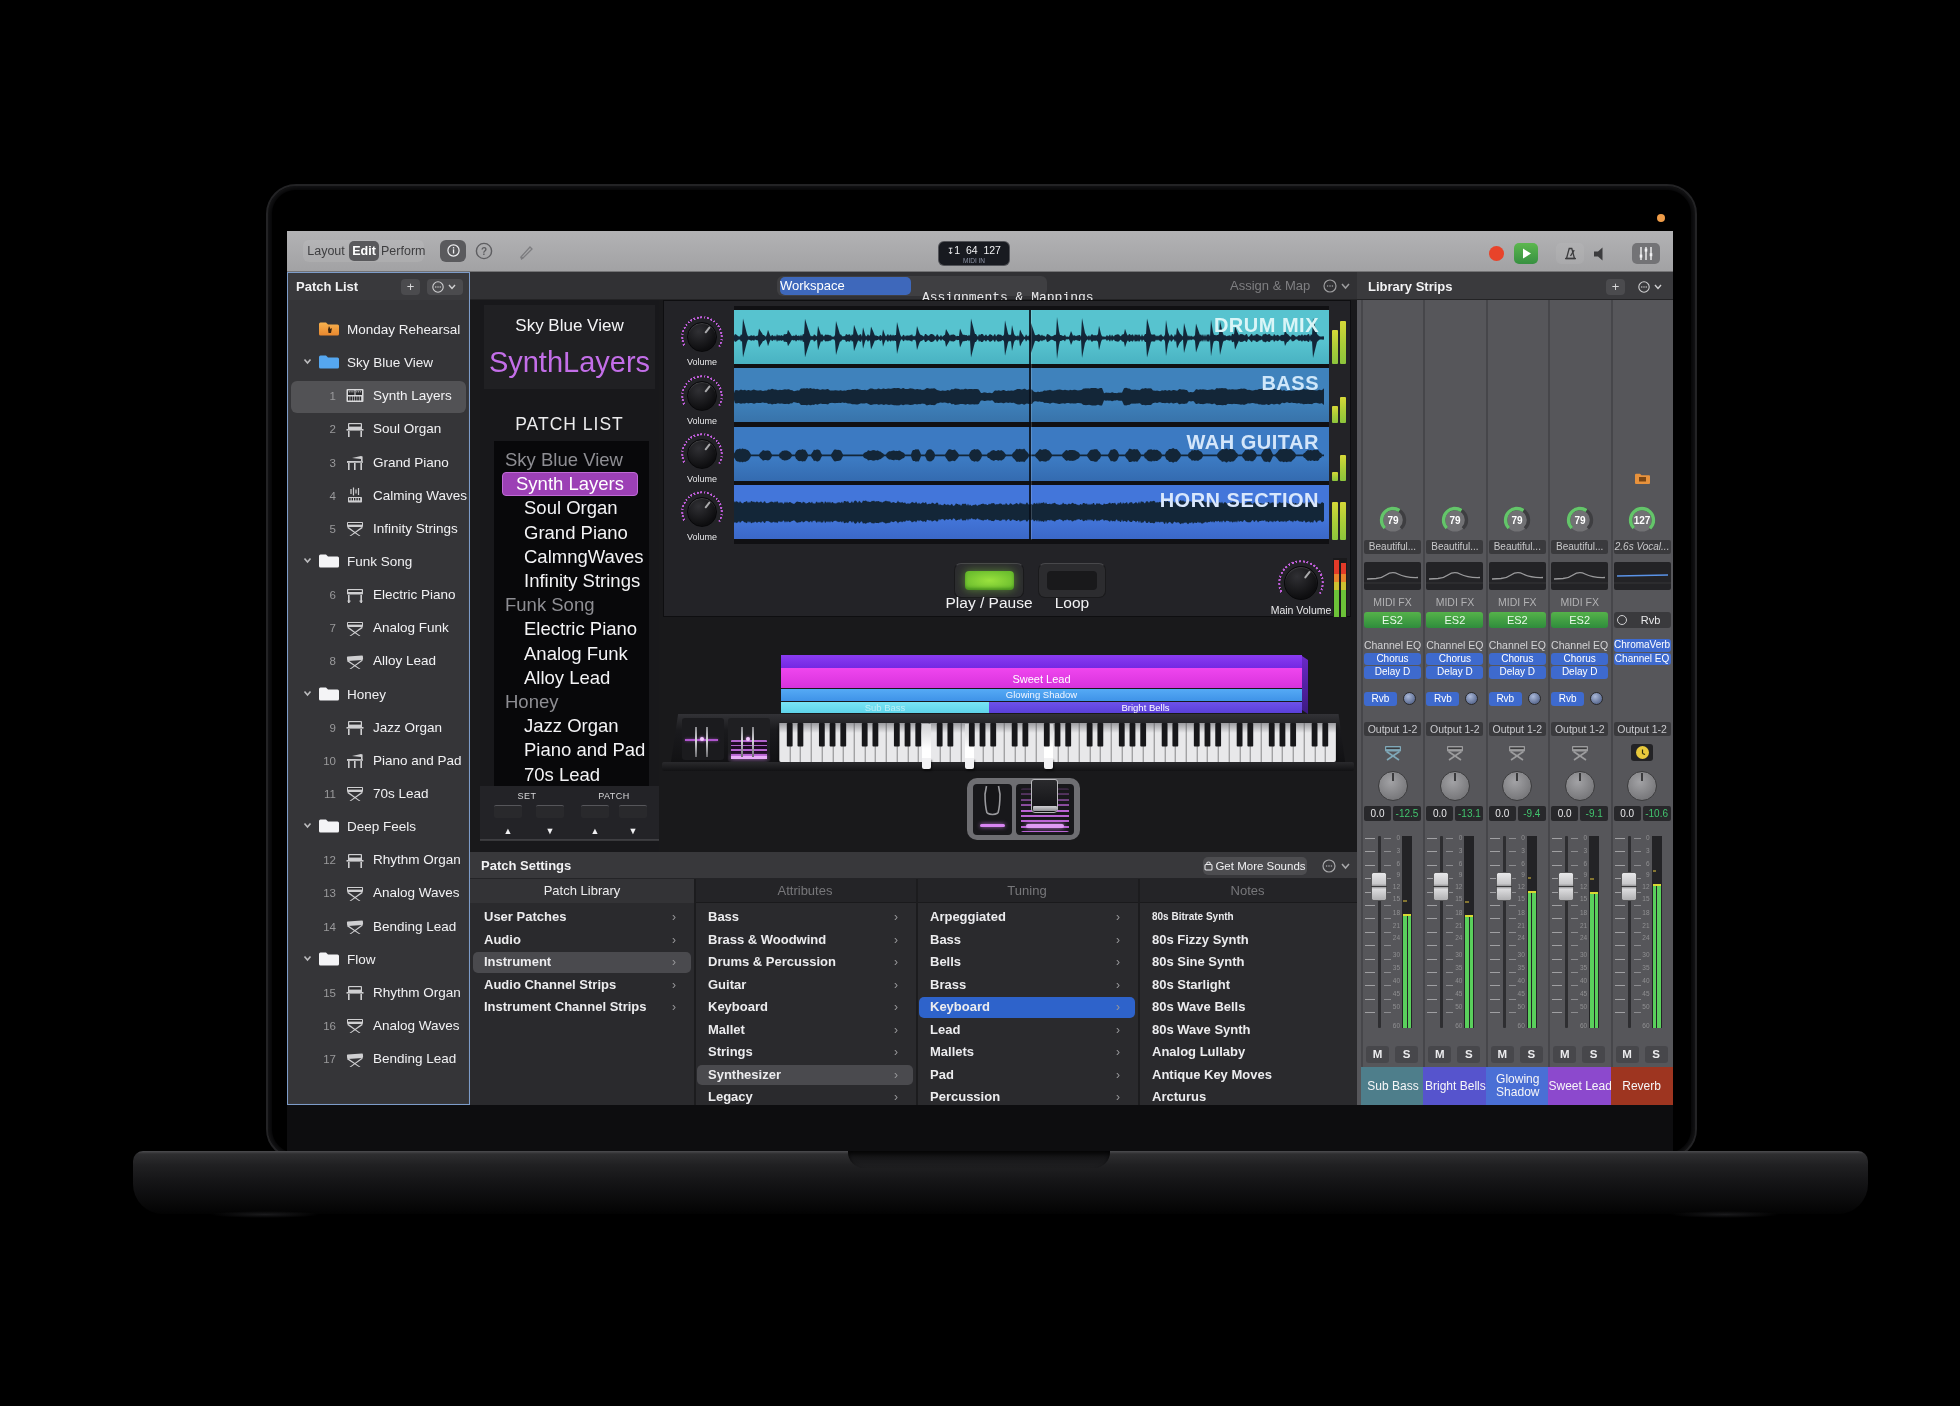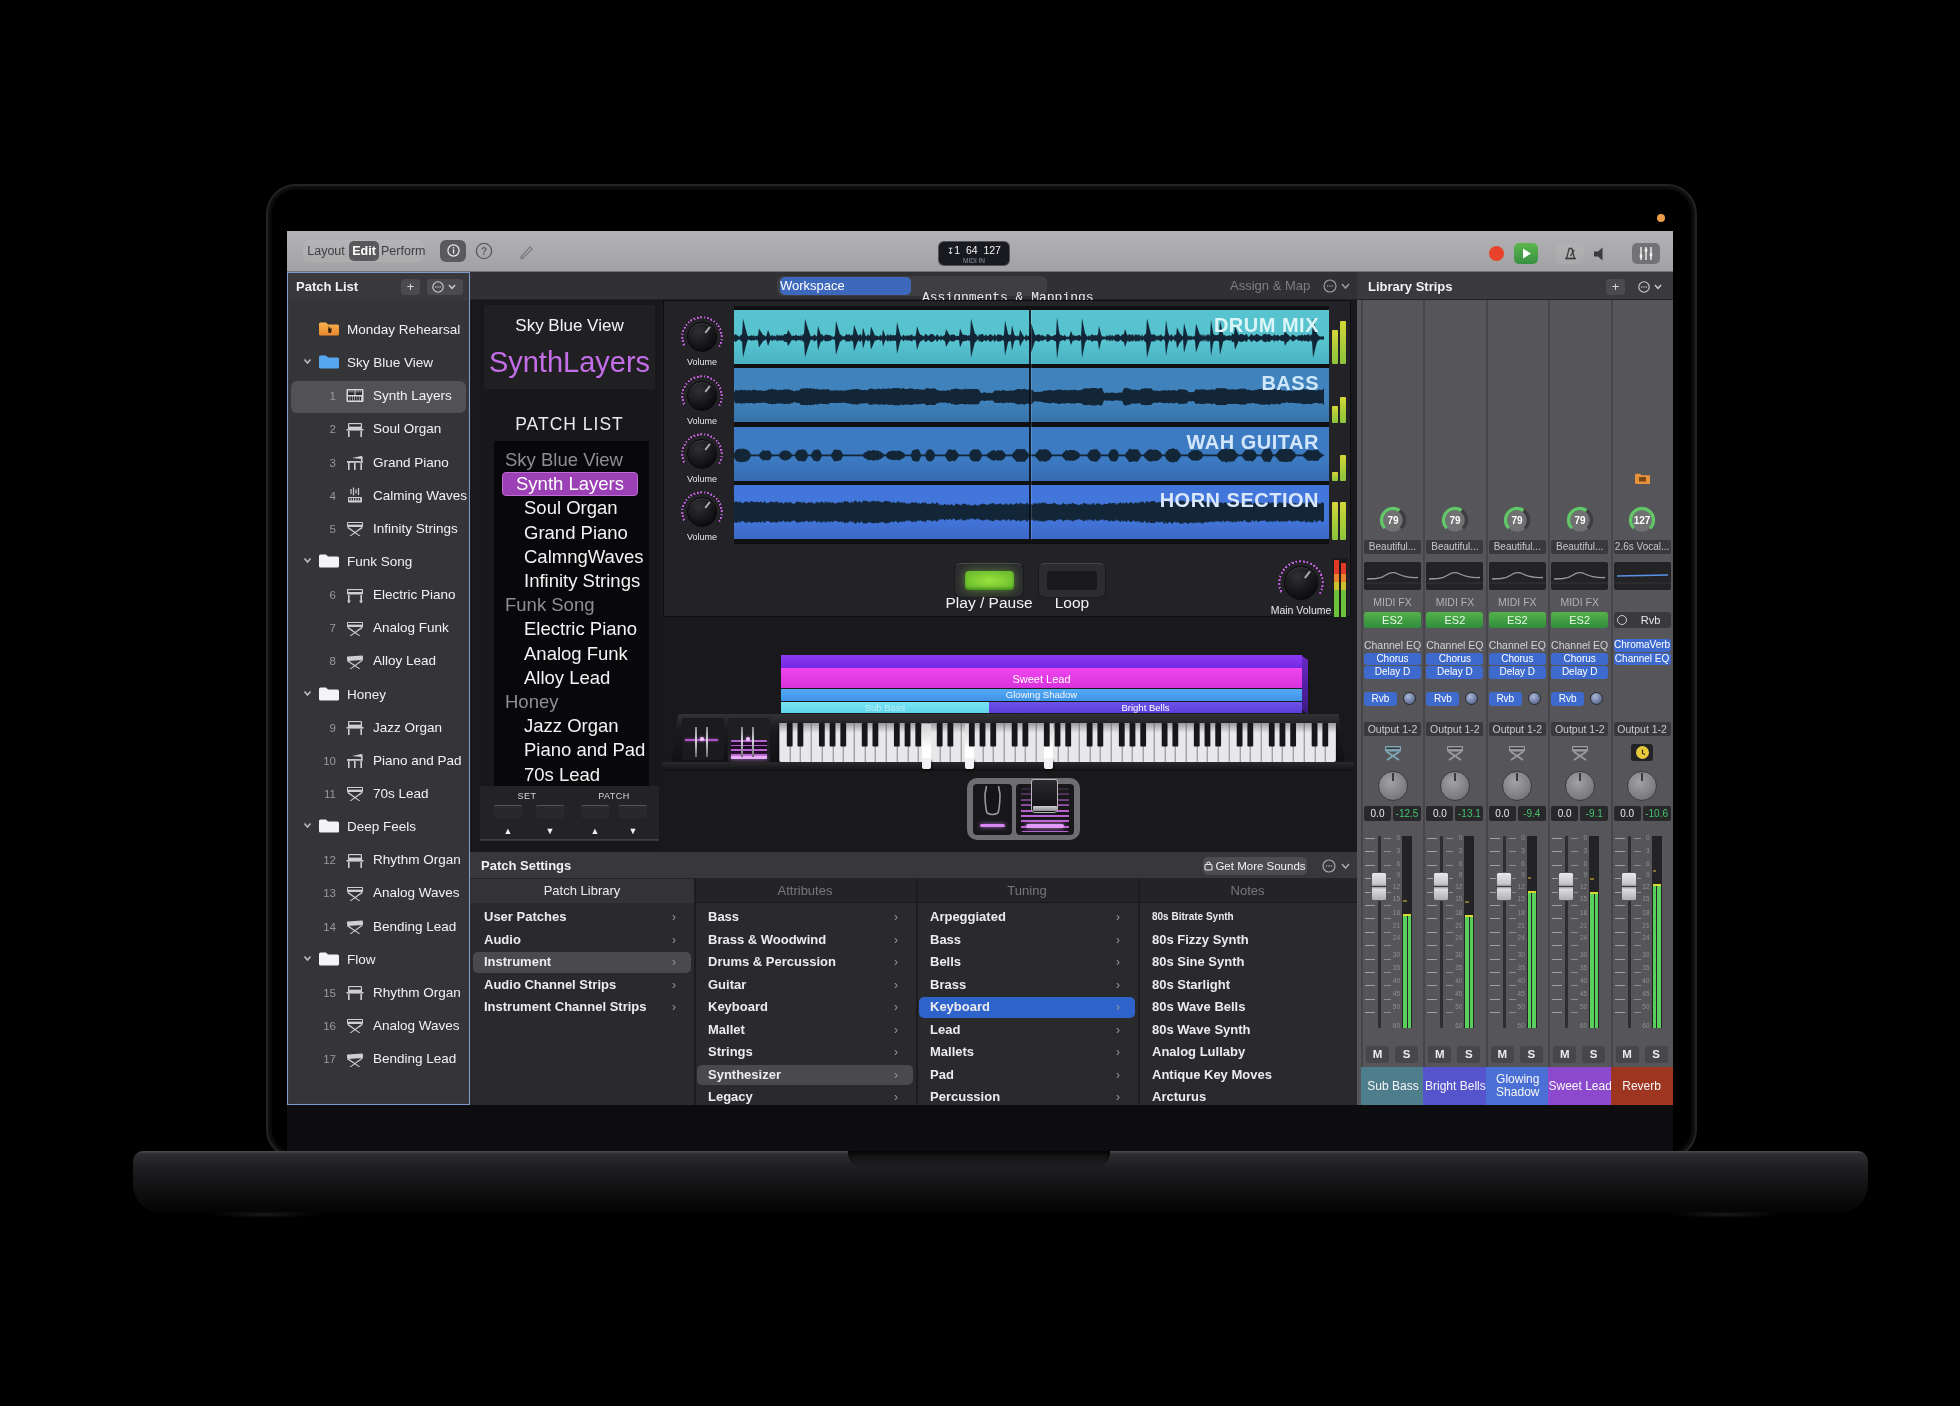--- a/index.html
+++ b/index.html
@@ -853,21 +853,21 @@
     </div>
 <div style="position:absolute;left:1634.1px;top:471px;width:17px;height:13px;"><svg width="17" height="13" viewBox="0 0 17 13">
         <path d="M1 3 Q1 1.8 2.2 1.8 L6 1.8 L7.5 3.2 L15 3.2 Q16 3.2 16 4.2 L16 11 Q16 12 15 12 L2 12 Q1 12 1 11 Z" fill="#e8923c"></path>
         <rect x="5" y="5" width="7" height="4.5" fill="#7a4614"></rect>
       </svg></div>
 <svg style="position:absolute;left:1628.1px;top:506px;" width="28" height="28" viewBox="0 0 28 28">
       <circle cx="14" cy="14" r="11.5" fill="#717174" stroke="#3e3e41" stroke-width="3.4" stroke-dasharray="54.2 72.3" transform="rotate(135 14 14)"></circle>
       <circle cx="14" cy="14" r="11.5" fill="none" stroke="#64c56a" stroke-width="3.4" stroke-dasharray="54.2 72.3" transform="rotate(135 14 14)" stroke-linecap="butt"></circle>
       <text x="14" y="18" text-anchor="middle" font-size="10" font-weight="bold" fill="#fff" font-family="Liberation Sans">127</text>
     </svg>
-<div style="position:absolute;left:1613.6px;top:540px;width:57px;height:14px;background:#3a3a3d;border-radius:2px;font-family:'Liberation Sans',sans-serif;font-size:10px;color:#c8c8ca;line-height:14px;text-align:center;white-space:nowrap;overflow:hidden;">2.6s Vocal...</div>
+<div style="position:absolute;left:1613.6px;top:540px;width:57px;height:14px;background:#3a3a3d;border-radius:2px;font-family:'Liberation Sans',sans-serif;font-size:10px;color:#c8c8ca;line-height:14px;text-align:center;white-space:nowrap;overflow:hidden;font-style:italic;">2.6s Vocal...</div>
 <svg style="position:absolute;left:1613.6px;top:562px;" width="57" height="28" viewBox="0 0 57 28">
       <rect x="0" y="0" width="57" height="28" rx="2" fill="#232326"></rect>
       <line x1="0" y1="21" x2="57" y2="21" stroke="#3a3a3c" stroke-width="0.8"></line>
       <path d="M3 14 L54 13" stroke="#5a93e8" stroke-width="1.6" fill="none"></path>
     </svg>
 <div style="position:absolute;left:1613.6px;top:612px;width:57px;height:16px;background:#3a3a3d;border-radius:3px;"></div>
 <div style="position:absolute;left:1616.6px;top:615px;width:10px;height:10px;border:1.3px solid #d0d0d2;border-radius:50%;"></div>
 <div style="position:absolute;left:1630.6px;top:612px;width:40px;height:16px;font-family:'Liberation Sans',sans-serif;font-size:11px;color:#e8e8ea;line-height:16px;text-align:center;">Rvb</div>
 <div style="position:absolute;left:1613.6px;top:639px;width:57px;height:12.5px;background:#3e6ace;border-radius:3px;font-family:'Liberation Sans',sans-serif;font-size:10px;color:#fff;line-height:12.5px;text-align:center;white-space:nowrap;overflow:hidden;">ChromaVerb</div>
 <div style="position:absolute;left:1613.6px;top:652.6px;width:57px;height:12.5px;background:#3e6ace;border-radius:3px;font-family:'Liberation Sans',sans-serif;font-size:10px;color:#fff;line-height:12.5px;text-align:center;white-space:nowrap;overflow:hidden;">Channel EQ</div>

